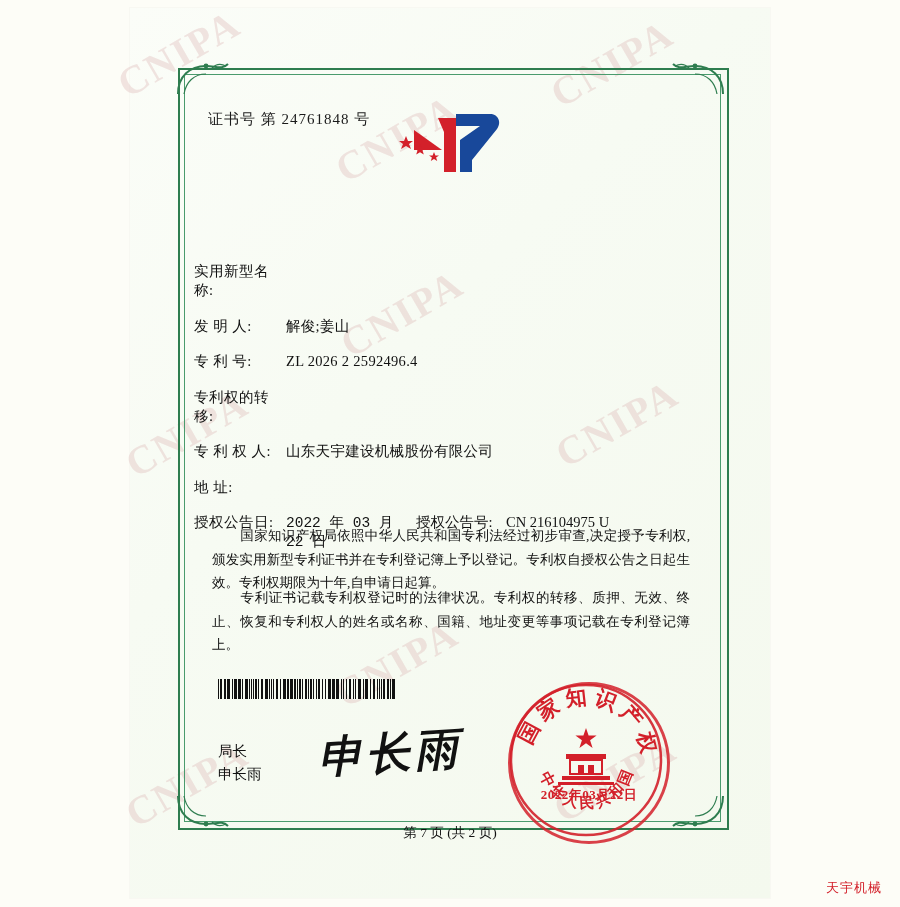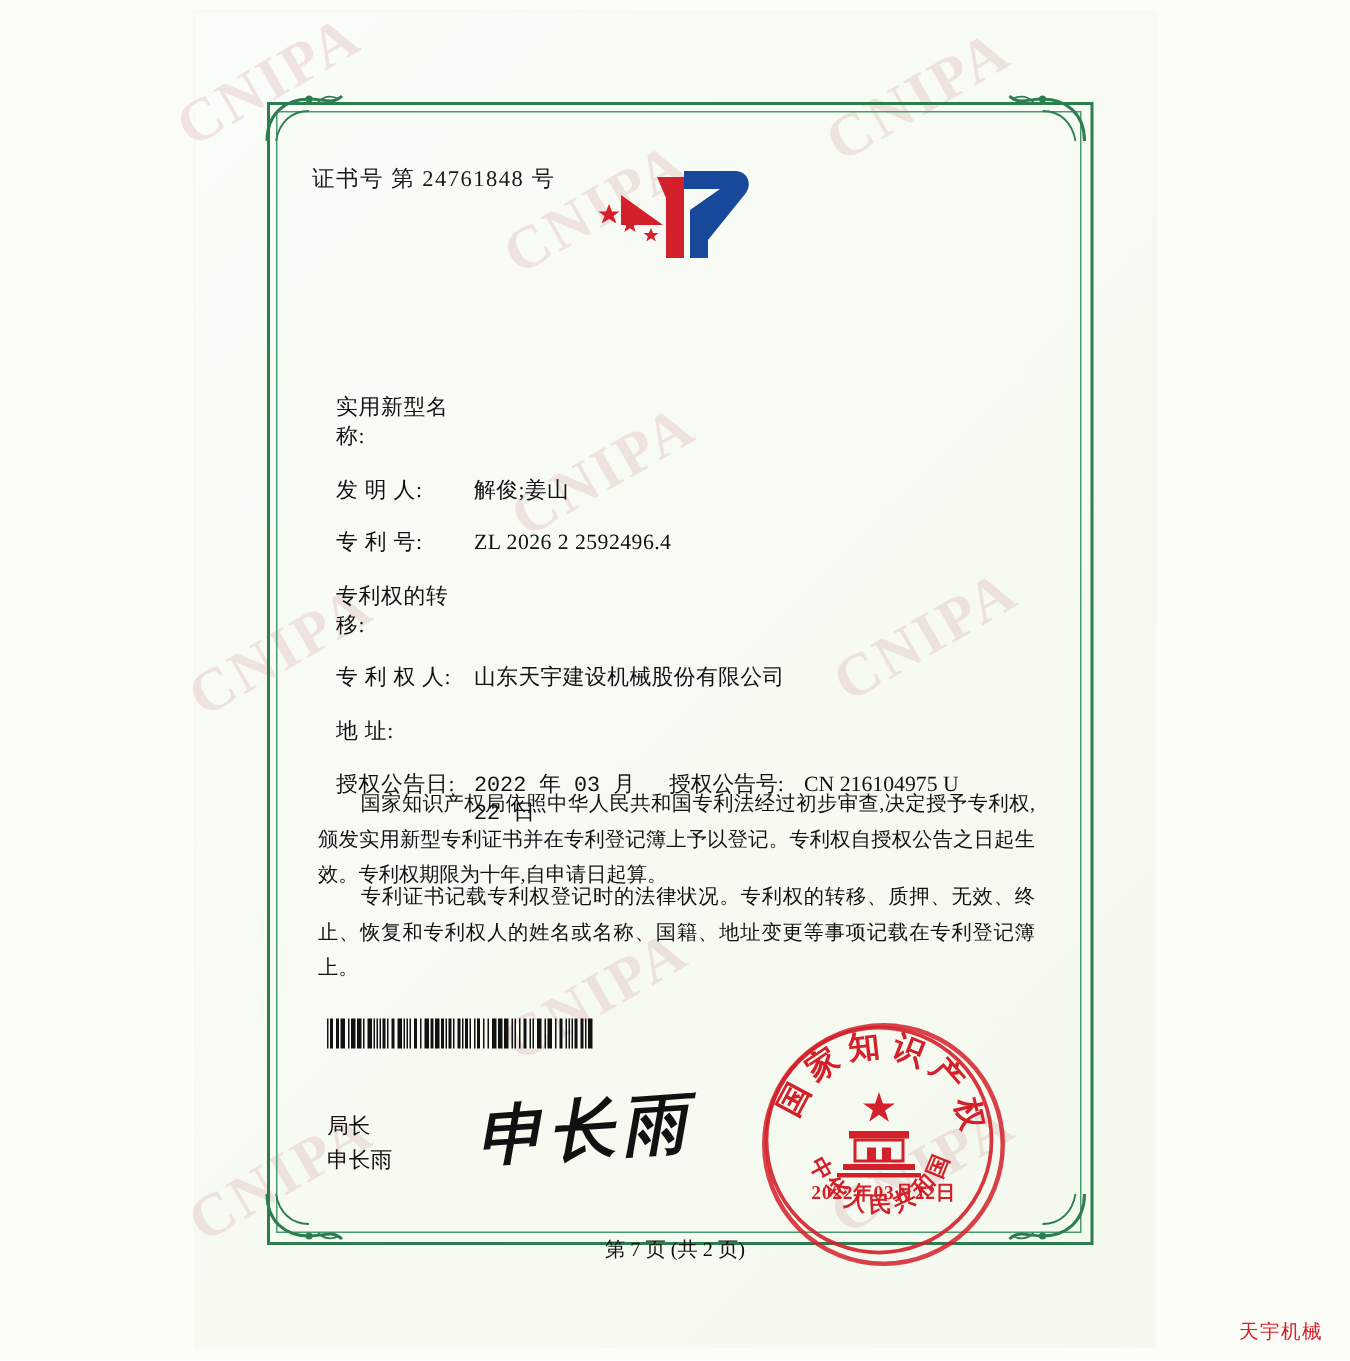--- a/index.html
+++ b/index.html
@@ -132,21 +132,21 @@
     font-size: 36px;
     font-weight: bold;
     letter-spacing: 4px;
     color: #111;
     font-family: "Liberation Serif", serif;
   }
 
   
   .fields {
     position: absolute;
-    left: 224px;
+    left: 194px;
     top: 262px;
     width: 470px;
   }
   .frow {
     display: flex;
     align-items: baseline;
     margin-bottom: 16.5px;
     font-size: 14.5px;
     color: #111;
   }

